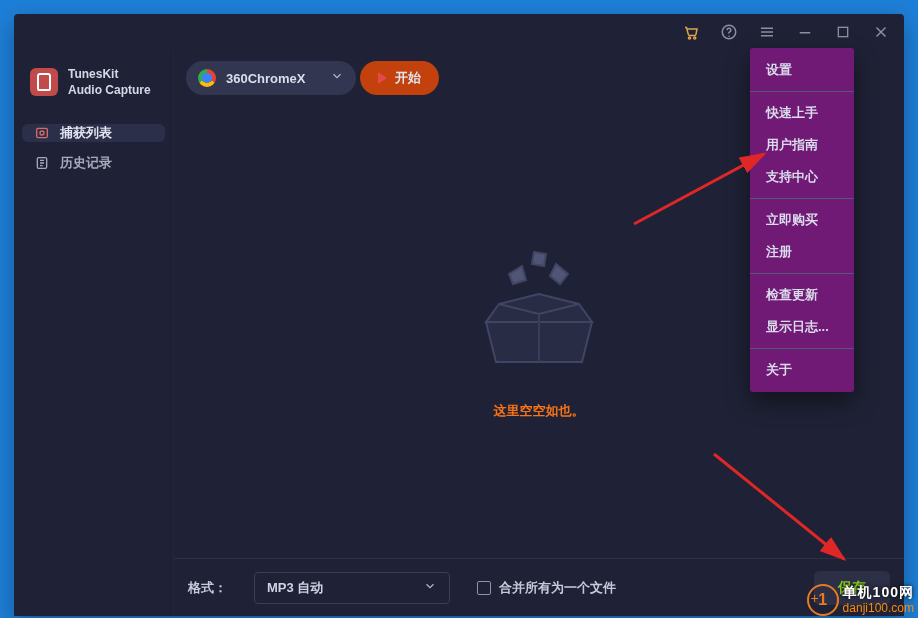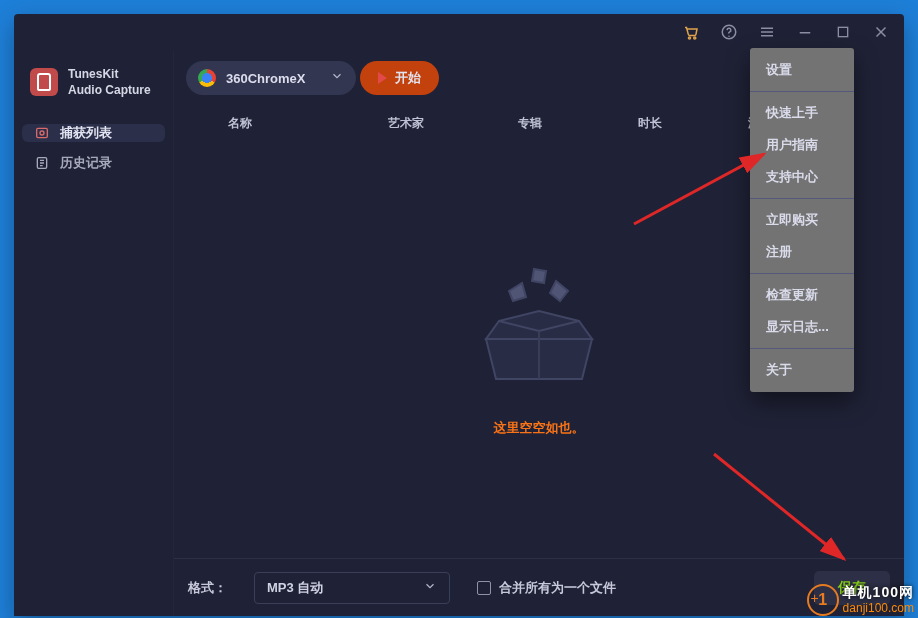--- a/index.html
+++ b/index.html
@@ -99,21 +99,21 @@
 .fmt-dd .chev { color: #b6b8cc; }
 .chk-line { display: flex; align-items: center; gap: 8px; cursor: pointer; }
 .chk-box { width: 14px; height: 14px; border: 1.5px solid #8f92a8; border-radius: 2px; }
 .save-btn {
   margin-left: auto; height: 34px; padding: 0 24px; border-radius: 5px;
   background: #2c2f45; color: #84cc16; font-size: 14px; display: flex; align-items: center;
 }
 
 .menu {
   position: absolute; top: 34px; right: 50px; width: 104px;
-  background: #737373; border-radius: 3px; padding: 6px 0;
+  background: #701a75; border-radius: 3px; padding: 6px 0;
   box-shadow: 0 10px 24px rgba(0,0,0,.45); font-size: 13px; color: #d9dbeb;
 }
 .menu-item { padding: 7px 16px; cursor: pointer; }
 .menu-sep { height: 1px; background: #54587a; margin: 5px 0; }
 
 .arrow-svg { position: absolute; pointer-events: none; }
 
 .watermark {
   position: absolute; right: 4px; bottom: 2px; display: flex; align-items: center; gap: 4px;
 }
@@ -213,27 +213,20 @@
                 <polyline points="6 9 12 15 18 9"></polyline>
               </svg>
           </span>
         </div>
         <div class="start-btn">
           <span class="play-tri"></span>
           <span>开始</span>
         </div>
       </div>
 
-      <div class="cols-header">
-        <span class="c1">名称</span>
-        <span class="c2">艺术家</span>
-        <span class="c3">专辑</span>
-        <span class="c4">时长</span>
-        <span class="c5">添加日期</span>
-      </div>
 
       <div class="empty-state">
         <div class="empty-box">
           <svg width="150" height="130" viewBox="0 0 150 130">
             <g stroke="#454969" stroke-width="2" fill="#2a2e47">
               <polygon points="35,60 115,60 128,78 22,78"></polygon>
               <polygon points="22,78 128,78 118,118 32,118"></polygon>
               <polygon points="35,60 75,50 115,60 75,70"></polygon>
               <polyline points="75,70 75,118" stroke="#3c405c"></polyline>
             </g>

